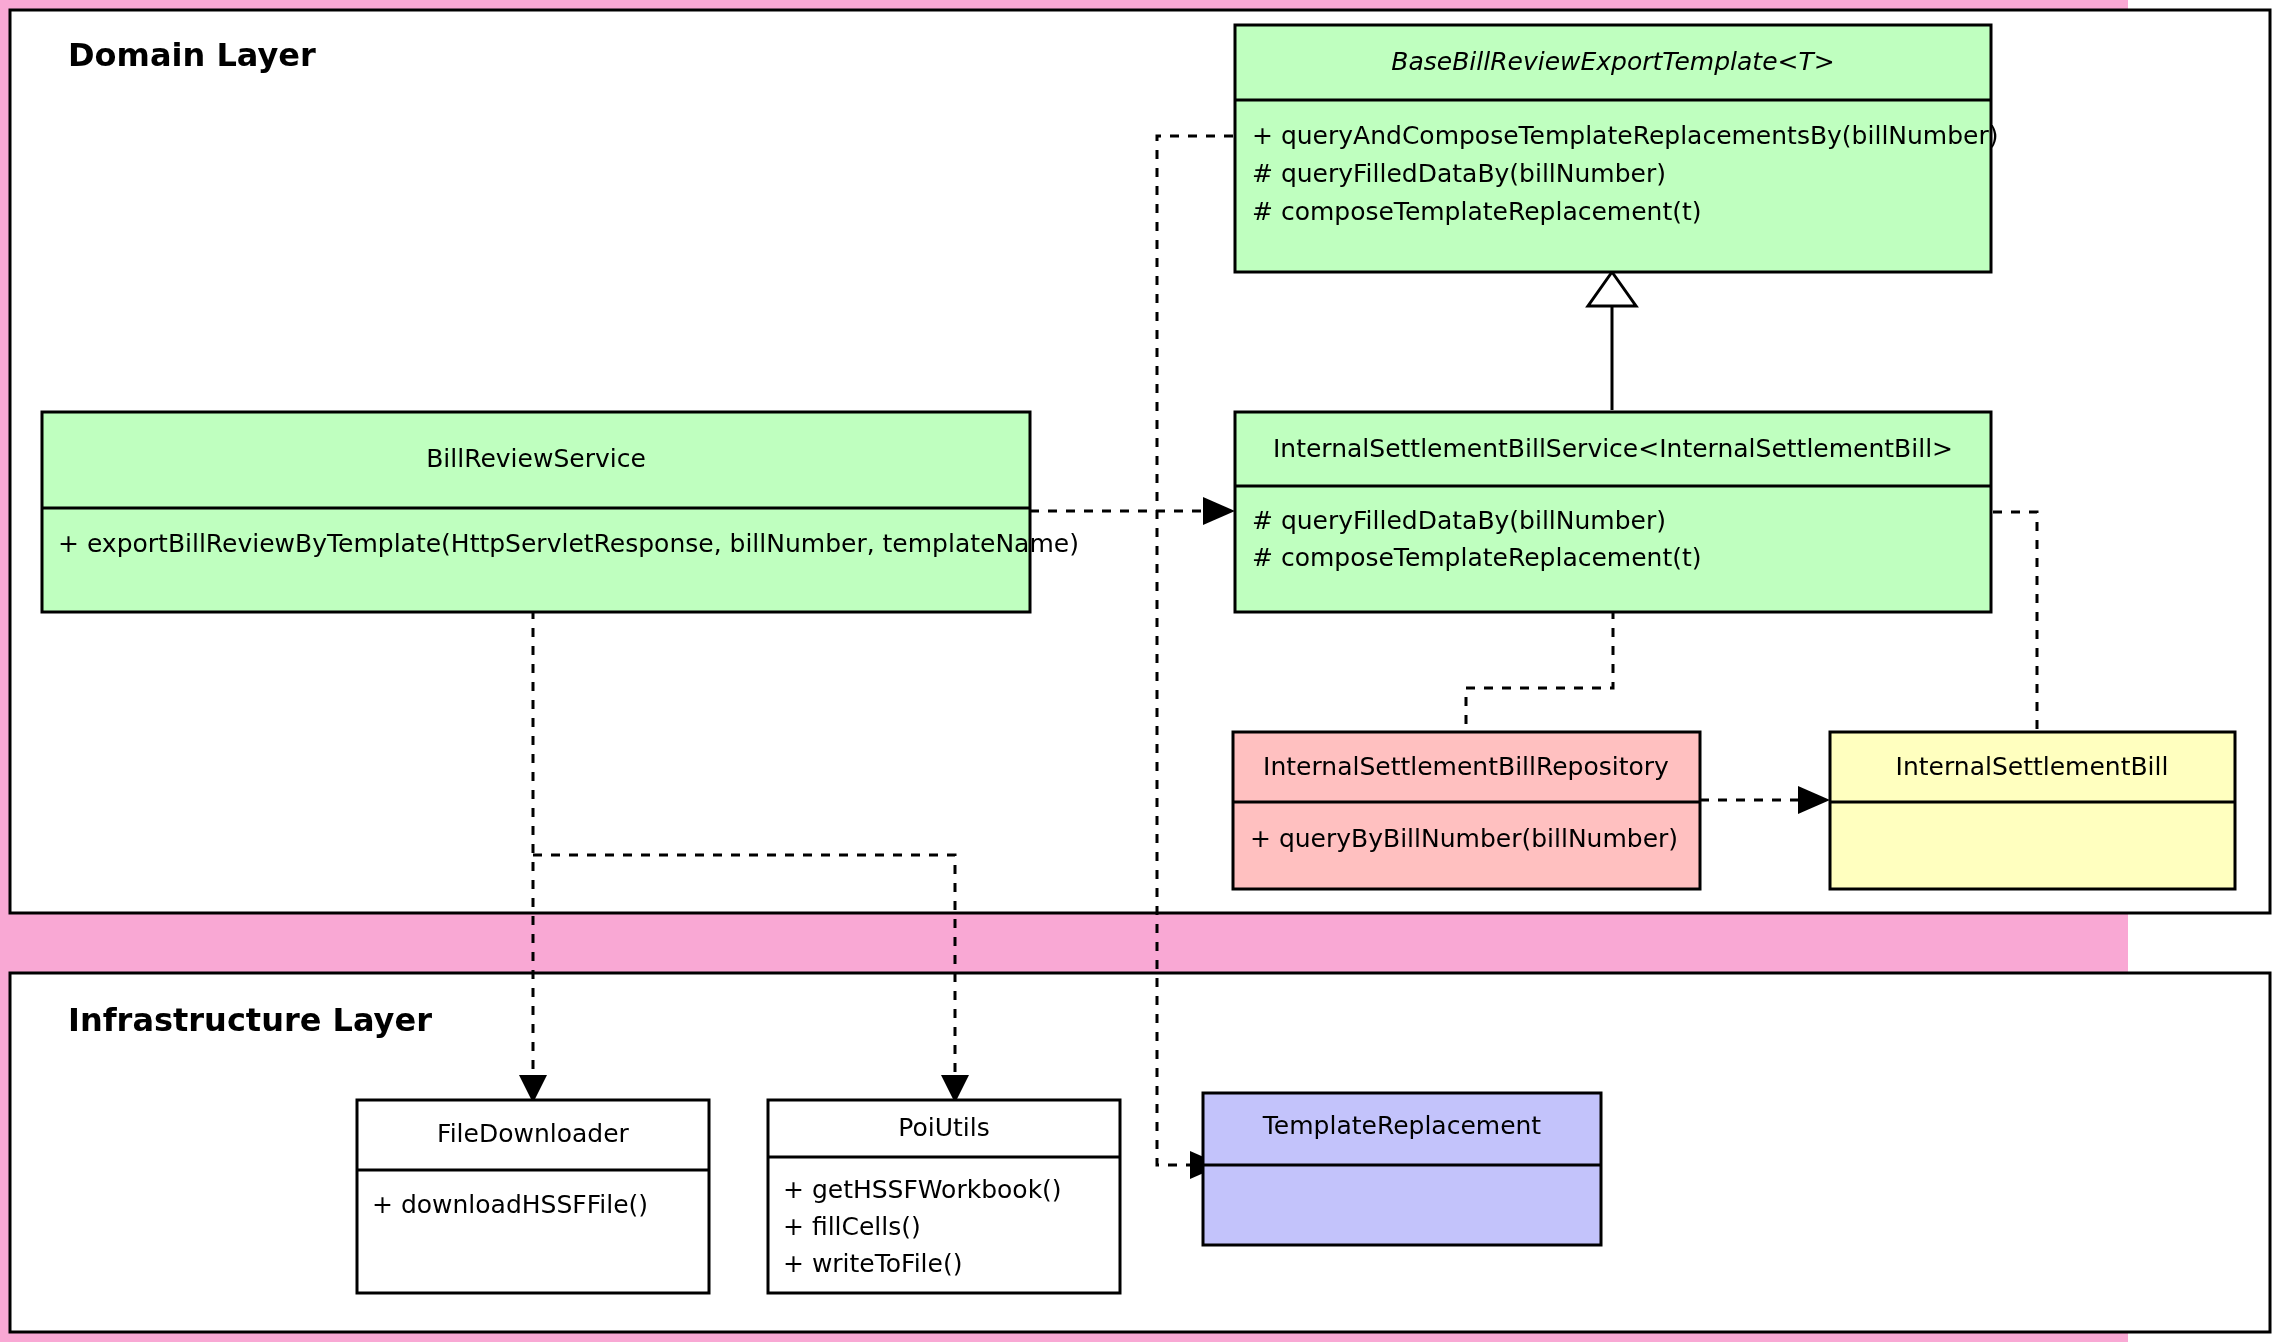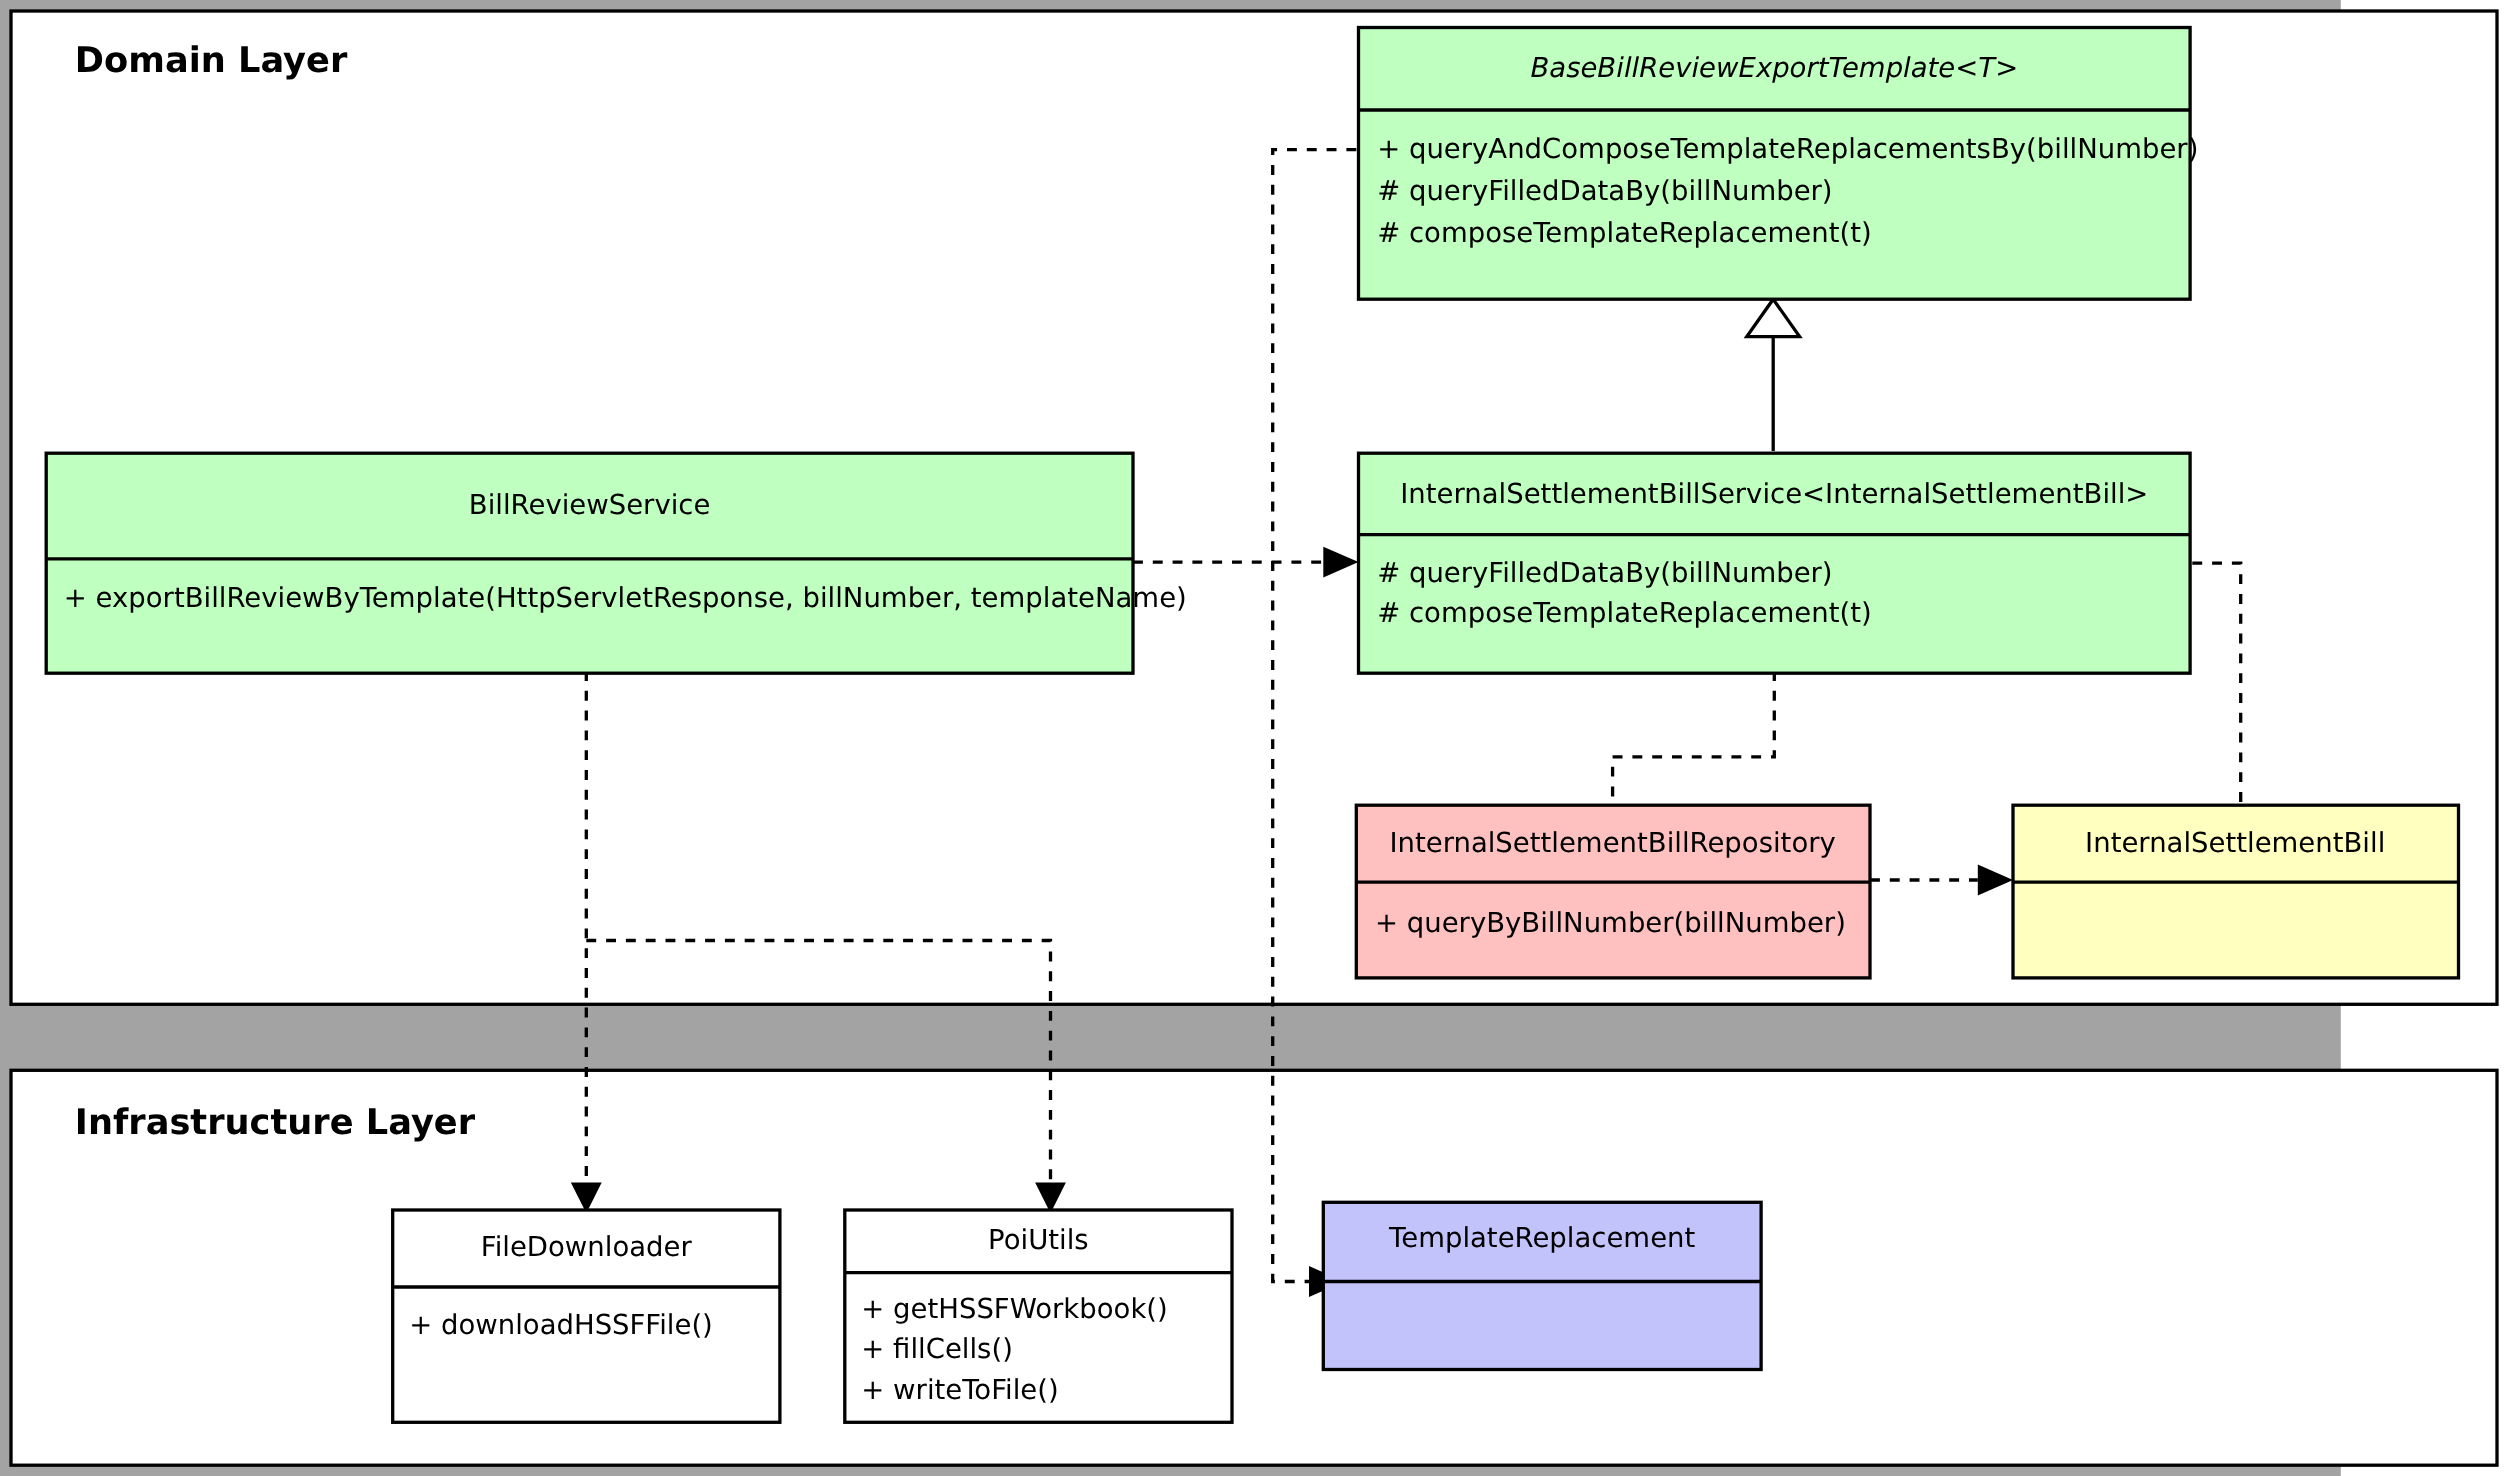--- a/index.html
+++ b/index.html
@@ -10,21 +10,21 @@
   body {
     width: 2280px;
     height: 1342px;
     font-family: "DejaVu Sans", sans-serif;
     overflow: hidden;
   }
   #diagram-root {
     position: relative;
     width: 2128px;
     height: 1342px;
-    background: #a3a3a3;
+    background: #f9a8d4;
   }
   svg#uml-canvas {
     display: block;
     width: 2280px;
     height: 1342px;
   }
   .layer-frame {
     fill: #ffffff;
     stroke: #000000;
     stroke-width: 3;

